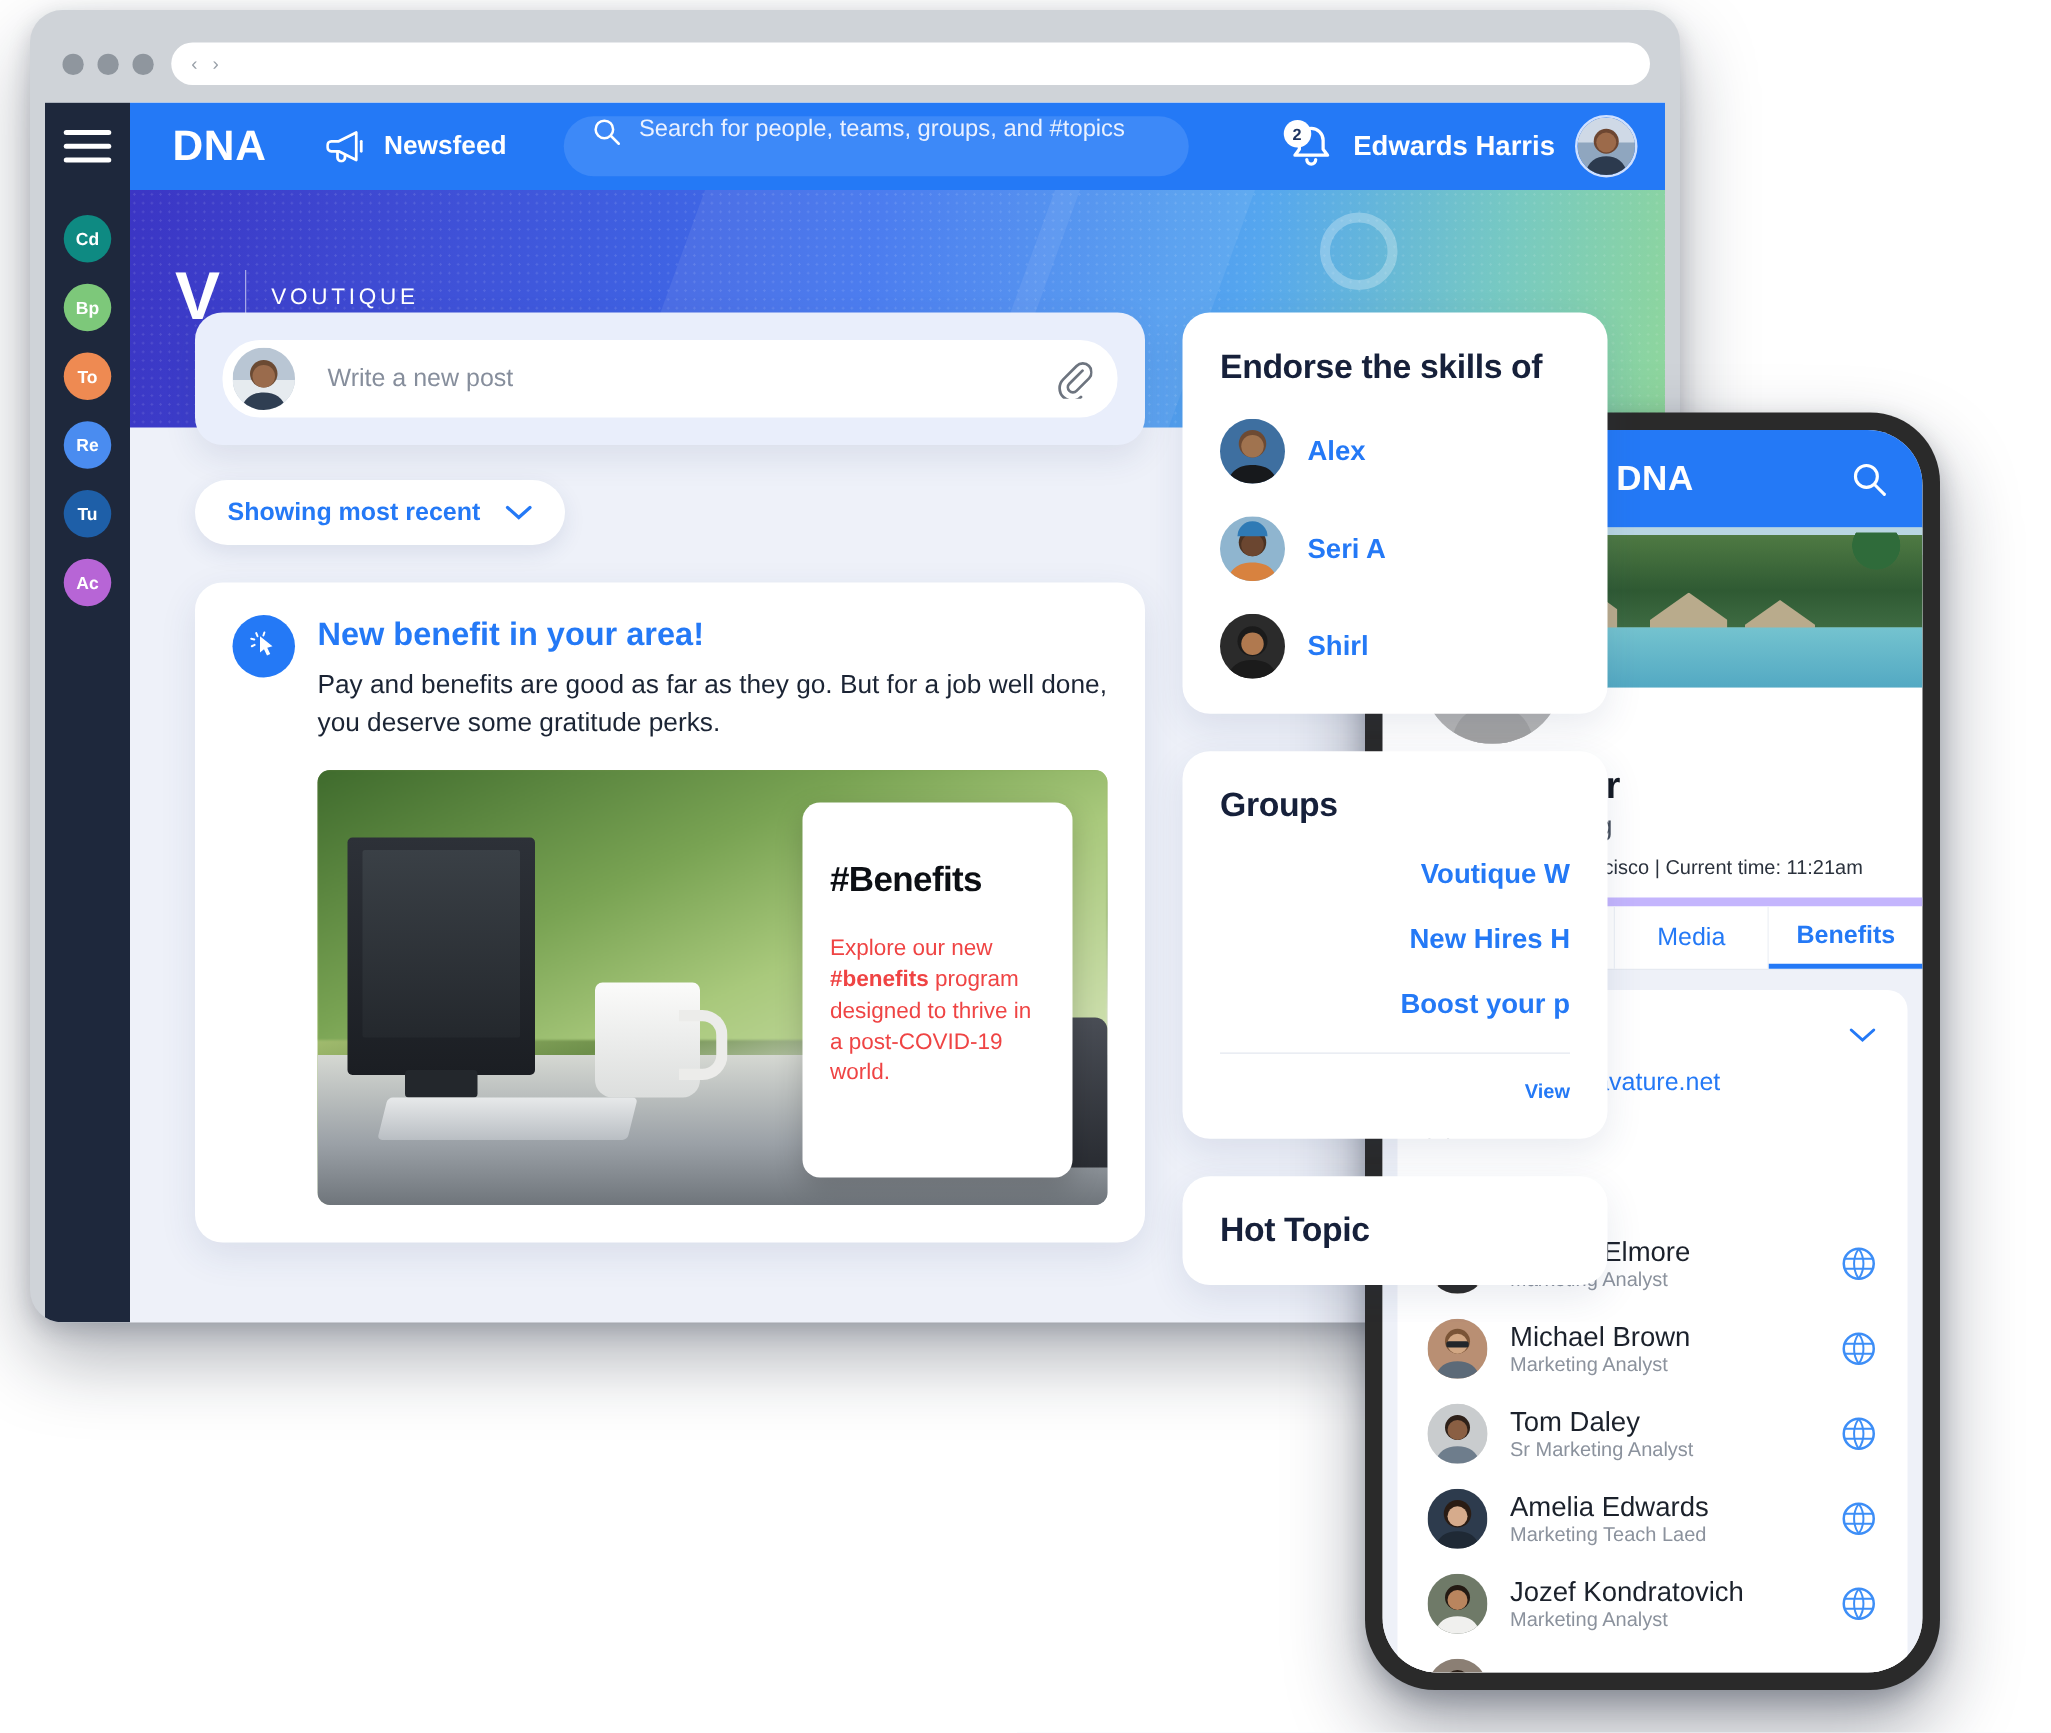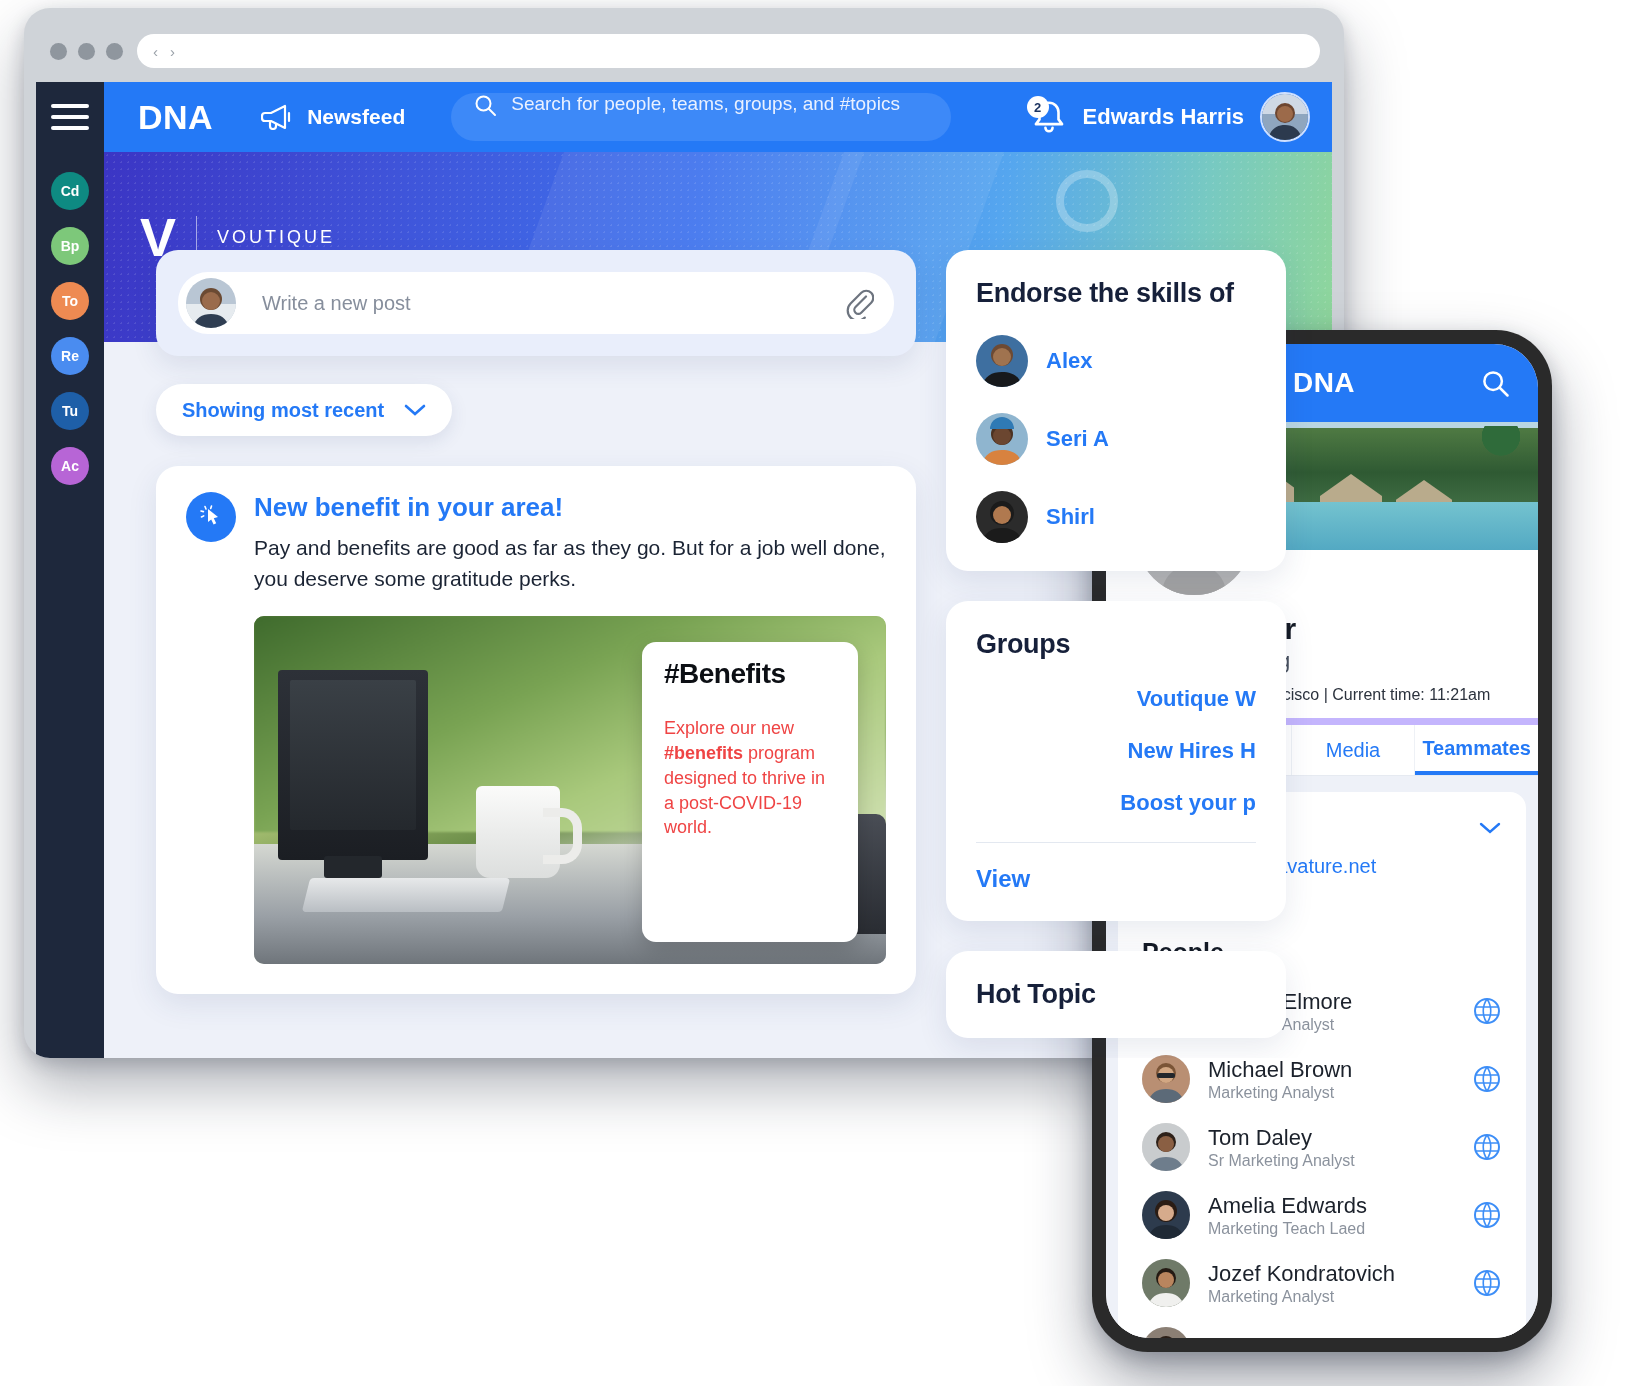--- a/index.html
+++ b/index.html
@@ -166,41 +166,41 @@
     background: linear-gradient(180deg,#e7e9ea,#b9bec3); border-radius: 4px; transform: skewX(-14deg); }
   .pi-mug { position:absolute; left: 222px; bottom: 86px; width: 84px; height: 92px;
     background: linear-gradient(180deg,#fbfbfa,#dcdedd); border-radius: 6px 6px 14px 14px; }
   .pi-mug:after { content:''; position:absolute; right:-22px; top: 22px; width: 30px; height: 38px;
     border: 9px solid #ececea; border-left: none; border-radius: 0 20px 20px 0; }
   .pi-hand { position:absolute; right: 0; bottom: 30px; width: 180px; height: 120px;
     background: linear-gradient(180deg,#4a4e56,#2a2d33); border-radius: 60px 10px 0 0; }
 
   .benefits-card {
     position:absolute; right: 28px; top: 26px; width: 216px; min-height: 300px;
-    background:#fff; border-radius: 14px; padding: 16px 22px;
+    background:#fff; border-radius: 14px; padding: 46px 22px;
     box-shadow: 0 8px 22px rgba(0,0,0,.18);
     margin-left: 30px;
   }
   .benefits-title { font-size: 28px; font-weight: 800; color:#0c0f14; letter-spacing:-.5px; }
   .benefits-text { margin-top: 26px; font-size: 18px; line-height: 1.38; color:#ef4444; }
   .benefits-text b { font-weight: 700; }
 
   
   .sidecard {
     background:#fff; border-radius: 22px; padding: 28px 30px;
     box-shadow: 0 10px 30px rgba(40,60,110,.10); margin-bottom: 30px;
   }
   .sidecard h3 { font-size: 27px; font-weight: 800; color:#16203a; letter-spacing:-.3px; }
   .endorse-row { display:flex; align-items:center; gap: 18px; margin-top: 26px; }
   .endorse-avatar { width: 52px; height: 52px; border-radius:50%; overflow:hidden; flex:0 0 52px; }
   .endorse-name { color:#2479f6; font-size: 22px; font-weight: 700; white-space: nowrap; }
   .group-link { display:block; color:#2479f6; font-size: 22px; font-weight:700;
     margin-top: 26px; white-space:nowrap; cursor:pointer;text-align:right; }
   .group-sep { height:1px; background:#e3e8f0; margin: 26px 0 0 0; }
-  .group-view { display:block; color:#2479f6; font-size:24px;
+  .group-view { display:block; text-align:right; color:#2479f6; font-size:16px;
     font-weight:600; margin-top: 22px; cursor: pointer; }
 
   
   .phone {
     position: absolute; left: 1092px; top: 330px;
     width: 460px; height: 1022px;
     background: #2a2a2a; border-radius: 56px;
     padding: 14px;
     box-shadow: 0 30px 62px rgba(20,28,48,.40), 0 8px 20px rgba(20,28,48,.24);
   }
@@ -528,21 +528,21 @@
       <div class="ph-ident">
         <div class="ph-name">Linda Miller</div>
         <div class="ph-role">VP of Marketing</div>
         <div class="ph-tz">Time zone: San Francisco | Current time: 11:21am</div>
       </div>
 
       <div class="ph-tabs">
         <div class="ph-tab back">‹</div>
         <div class="ph-tab">About</div>
         <div class="ph-tab">Media</div>
-        <div class="ph-tab active">Teammates</div>
+        <div class="ph-tab active">Benefits</div>
       </div>
 
       <div class="ph-body">
         <div class="ph-panel">
 
           <div class="ph-grp-head">
             <div class="ph-grp-title">Marketing</div>
             <svg width="24" height="14" viewBox="0 0 22 14">
               <path d="M2 3l9 8 9-8" fill="none" stroke="#2479f6" stroke-width="2.4" stroke-linecap="round"></path>
             </svg>

